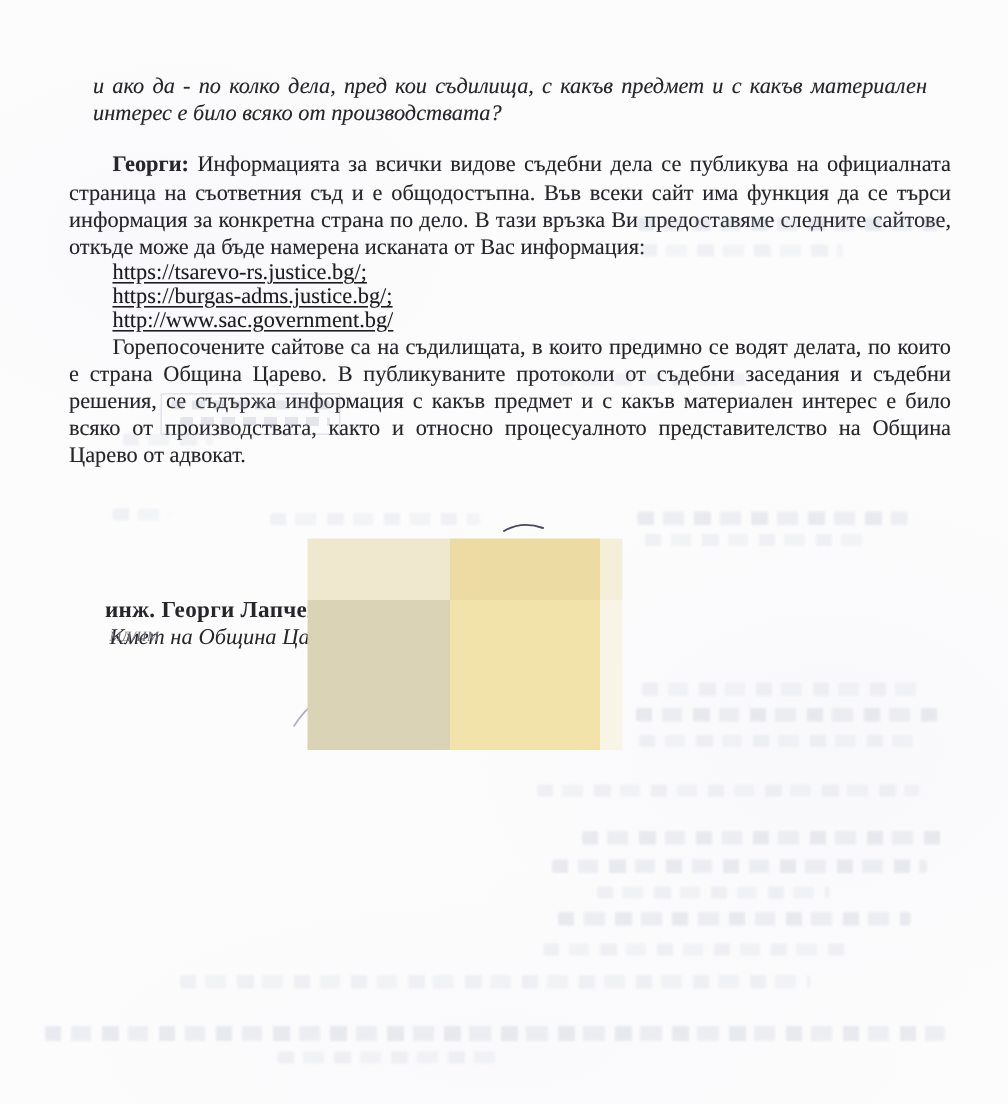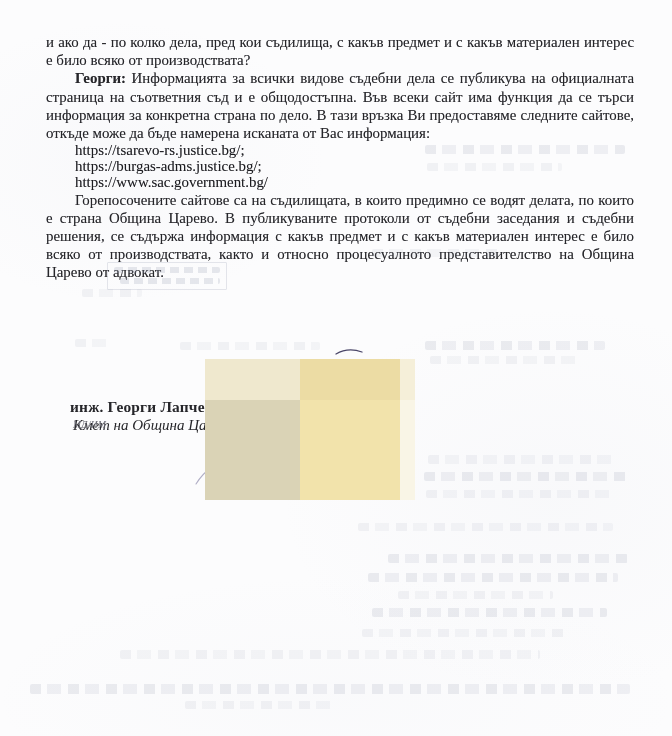--- a/index.html
+++ b/index.html
@@ -11,26 +11,26 @@
       radial-gradient(ellipse 420px 300px at 82% 68%, rgba(188,194,210,.06), transparent 65%),
       radial-gradient(ellipse 500px 180px at 50% 95%, rgba(188,194,210,.04), transparent 70%);
     font-family:"Liberation Serif","DejaVu Serif",serif;
     color:#26262a;
   }
   .content{
     position:absolute; left:46px; top:33px; width:588px;
     font-size:14.9px; line-height:18.2px; text-align:justify;
     text-shadow:0 0 .5px rgba(40,40,48,.35);
   }
-  .question{margin:0; }
+  .question{margin:16px; font-style:italic;}
   .para{margin:0; text-indent:29px;}
   .links{margin:1px 0 0 29px;}
   .link-line{
     display:block; width:max-content;
-    color:#1c1c20; text-underline-offset:2px;
+    color:#1c1c20; text-decoration:underline; text-underline-offset:2px;
     line-height:15.8px; cursor:pointer;
   }
   .signature{position:absolute; left:70px; top:397px; line-height:19px;}
   .sig-name{font-weight:bold; font-size:15.4px; letter-spacing:.2px;}
   .sig-title{font-style:italic; font-size:15px; margin-left:3px;}
   .initials{
     position:absolute; left:73px; top:420px;
     font-style:italic; font-size:9.5px; color:#6a6a74; letter-spacing:.4px;
   }
   .redaction{
@@ -63,21 +63,21 @@
 <body>
 
 <div class="page">
 
   <div class="content">
     <p class="question">и ако да - по колко дела, пред кои съдилища, с какъв предмет и с какъв материален интерес е било всяко от производствата?</p>
     <p class="para"><b>Георги:</b><span> Информацията за всички видове съдебни дела се публикува на официалната страница на съответния съд и е общодостъпна. Във всеки сайт има функция да се търси информация за конкретна страна по дело. В тази връзка Ви предоставяме следните сайтове, откъде може да бъде намерена исканата от Вас информация:</span></p>
     <div class="links">
       <a class="link-line">https://tsarevo-rs.justice.bg/;</a>
       <a class="link-line">https://burgas-adms.justice.bg/;</a>
-      <a class="link-line">https://www.sac.government.bg/</a>
+      <a class="link-line">http://www.sac.government.bg/</a>
     </div>
     <p class="para">Горепосочените сайтове са на съдилищата, в които предимно се водят делата, по които е страна Община Царево. В публикуваните протоколи от съдебни заседания и съдебни решения, се съдържа информация с какъв предмет и с какъв материален интерес е било всяко от производствата, както и относно процесуалното представителство на Община Царево от адвокат.</p>
   </div>
 
   <div class="signature">
     <div class="sig-name">инж. Георги Лапчев</div>
     <div class="sig-title">Кмет на Община Цар</div>
   </div>
 
   <div class="initials">МД/ИМ</div>

